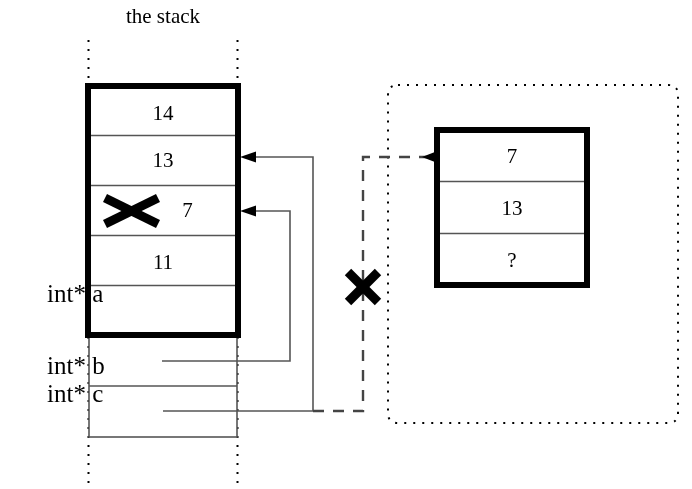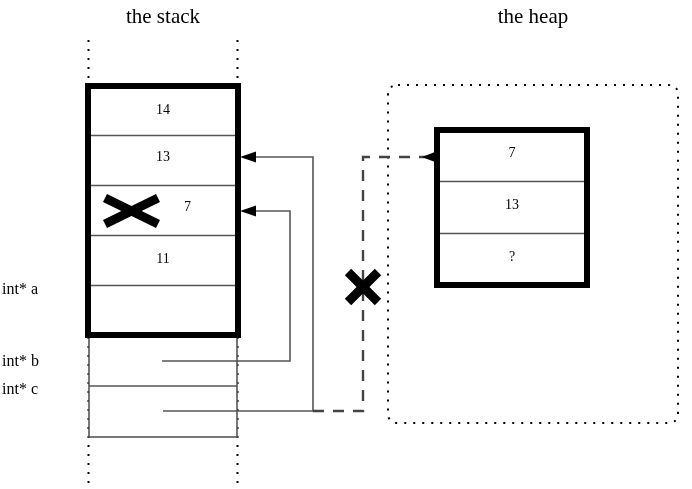--- a/index.html
+++ b/index.html
@@ -20,35 +20,36 @@
     width: 648px;
     height: 489px;
   }
   #canvas > svg {
     position: absolute;
     left: 0;
     top: 0;
   }
   .lbl {
     position: absolute;
-    font-size: 16px;
+    font-size: 25px;
     line-height: 1;
     white-space: nowrap;
     color: #000;
+    margin-left: 45px;
   }
   .title {
     position: absolute;
     font-size: 21px;
     line-height: 1;
     white-space: nowrap;
     text-align: center;
   }
   .cellval {
     position: absolute;
-    font-size: 14px;
+    font-size: 21px;
     line-height: 1;
     white-space: nowrap;
     text-align: center;
   }
 </style>
 </head>
 <body>
 
 <div id="canvas">
 
@@ -88,21 +89,20 @@
     </g>
 
     <g>
       <line x1="105" y1="198" x2="158" y2="224" stroke="#000" stroke-width="9"></line>
       <line x1="158" y1="198" x2="105" y2="224" stroke="#000" stroke-width="9"></line>
     </g>
   </svg>
 
   <div class="title" style="left:88px; top:6px; width:150px;">the stack</div>
 
-  <div class="title" style="left:388px; top:6px; width:290px;">the heap</div>
 
   <div class="cellval" style="left:88px; top:103px; width:150px;">14</div>
 
   <div class="cellval" style="left:88px; top:150px; width:150px;">13</div>
 
 
   <div class="cellval" style="left:165px; top:200px; width:45px;">7</div>
 
   <div class="cellval" style="left:88px; top:252px; width:150px;">11</div>
 

